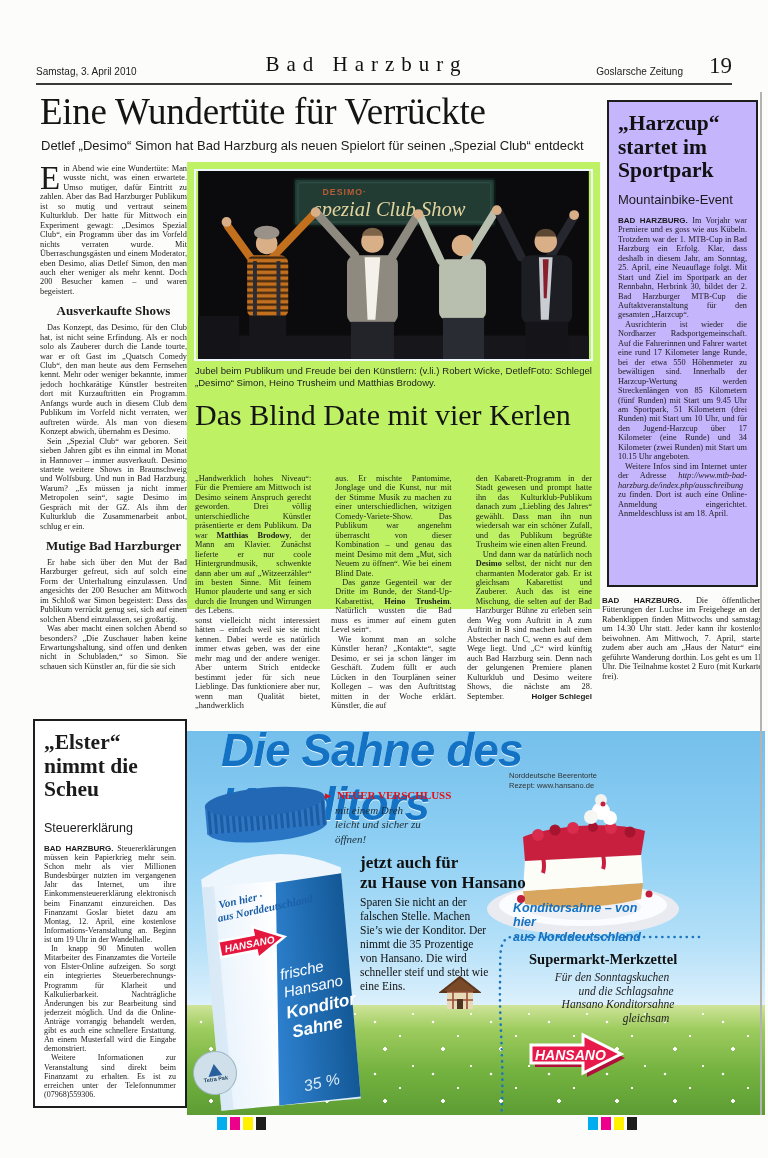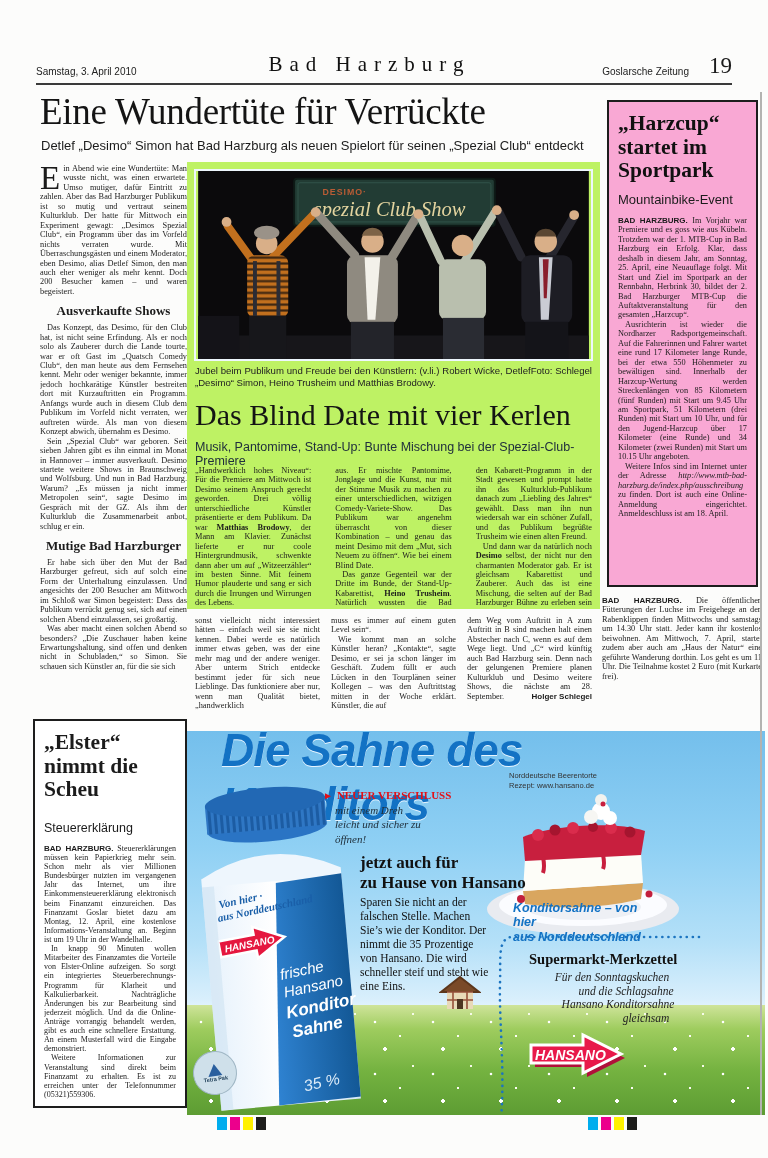--- a/index.html
+++ b/index.html
@@ -4,21 +4,21 @@
 <style>
   * { margin:0; padding:0; box-sizing:border-box; }
   html,body { width:768px; height:1158px; }
   body { position:relative; background:#fcfcfb; font-family:"Liberation Serif", serif; color:#1b1b1b; overflow:hidden; }
   .abs { position:absolute; }
 
   
   .hdr { left:36px; top:52px; width:696px; display:flex; align-items:flex-end; justify-content:space-between; border-bottom:2.5px solid #3a3a3a; padding-bottom:6px; }
   .hdr-date, .hdr-paper { font-family:"Liberation Sans",sans-serif; font-size:10px; color:#222; }
   .hdr-sec { font-size:21px; letter-spacing:7px; color:#111; }
-  .hdr-right { display:flex; align-items:flex-end; gap:20px; }
+  .hdr-right { display:flex; align-items:flex-end; gap:26px; }
   .hdr-page { font-size:23px; line-height:0.9; }
 
   
   .lead-h { left:40px; top:90px; width:560px; font-size:37px; letter-spacing:-0.3px; color:#141414; }
   .lead-deck { left:41px; top:138px; width:560px; font-family:"Liberation Sans",sans-serif; font-size:13px; color:#1c1c1c; }
 
   .story { font-size:8.3px; line-height:1.14; text-align:justify; hyphens:auto; }
   .story p { text-indent:7px; }
   .story p.noind { text-indent:0; }
   .dropcap { float:left; font-size:33px; line-height:27px; padding:1px 3px 0 0; }
@@ -26,29 +26,29 @@
   .cityin { font-family:"Liberation Sans",sans-serif; font-weight:bold; font-size:8px; }
   .leftcol { left:40px; top:164px; width:147px; height:546px; overflow:hidden; }
 
   
   .blue { left:187px; top:162px; width:413px; height:447px; background:#bef264; }
   .photo-wrap { position:absolute; left:7px; top:7px; width:399px; height:192px; border:2px solid #eef7fd; }
   .caption { position:absolute; left:8px; top:203px; width:397px; font-family:"Liberation Sans",sans-serif; font-size:9.6px; line-height:1.25; color:#222; text-align:justify; }
   .credit { float:right; }
   .bd-h { position:absolute; left:8px; top:236px; width:400px; font-size:30px; color:#141414; }
   .bd-deck { position:absolute; left:8px; top:278px; width:400px; font-family:"Liberation Sans",sans-serif; font-size:12.5px; color:#20303c; }
-  .bd-cols { position:absolute; left:8px; top:304px; width:397px; height:142px; display:flex; gap:24px; }
+  .bd-cols { position:absolute; left:8px; top:312px; width:397px; height:142px; display:flex; gap:24px; }
   .bd-col { width:125px; height:142px; overflow:hidden; }
   .sig-hos { float:right; font-size:8.3px; }
   .cont-cols { left:195px; top:616px; width:397px; height:121px; display:flex; gap:11px; }
   .cont-col { width:125px; height:121px; overflow:hidden; }
   .sig-author { float:right; font-family:"Liberation Sans",sans-serif; font-weight:bold; font-size:8px; }
 
   
-  .hc-box { left:607px; top:100px; width:151px; height:487px; border:2px solid #1d1d1d; padding:10px 9px; background:#f9a8d4; }
+  .hc-box { left:607px; top:100px; width:151px; height:487px; border:2px solid #1d1d1d; padding:10px 9px; background:#c4b5fd; }
   .hc-h { font-size:21.5px; font-weight:bold; line-height:1.1; color:#111; }
   .hc-deck { font-family:"Liberation Sans",sans-serif; font-size:13px; margin-top:9px; color:#1c1c1c; }
   .hc-body { margin-top:9px; height:360px; overflow:hidden; }
   .url-it { font-style:italic; }
   .luchs { left:602px; top:590px; width:160px; }
   .luchs-h { font-size:17.5px; font-weight:bold; line-height:1.12; color:#111; }
   .luchs-body { margin-top:6px; height:110px; overflow:hidden; }
 
   
   .el-box { left:33px; top:719px; width:154px; height:389px; border:2px solid #1d1d1d; padding:10px 9px; background:#fff; }
@@ -184,21 +184,20 @@
         <path d="M344,67 a11.5 11.5 0 0 1 22,0 z" fill="#5a4632"></path>
         <rect x="334" y="154" width="44" height="38" fill="#141419"></rect>
       </g>
     </svg>
   </div>
   <div class="caption">
     <span class="credit">Foto: Schlegel</span>
     <span>Jubel beim Publikum und Freude bei den Künstlern: (v.li.) Robert Wicke, Detlef „Desimo“ Simon, Heino Trusheim und Matthias Brodowy.</span>
   </div>
   <div class="bd-h">Das Blind Date mit vier Kerlen</div>
-  <div class="bd-deck">Musik, Pantomime, Stand-Up: Bunte Mischung bei der Spezial-Club-Premiere</div>
   <div class="bd-cols story">
     <div class="bd-col">
       <p class="noind"><span>„Handwerklich hohes Niveau“: Für die Premiere am Mittwoch ist Desimo seinem Anspruch gerecht geworden. Drei völlig unterschiedliche Künstler präsentierte er dem Publikum. Da war </span><b>Matthias Brodowy</b><span>, der Mann am Klavier. Zunächst lieferte er nur coole Hintergrundmusik, schwenkte dann aber um auf „Witzeerzähler“ im besten Sinne. Mit feinem Humor plauderte und sang er sich durch die Irrungen und Wirrungen des Lebens.</span></p>
       <p><span>Ganz ohne Worte, jedenfalls ohne richtige, kam </span><b>Robert Wicke</b></p>
     </div>
     <div class="bd-col">
       <p class="noind">aus. Er mischte Pantomime, Jonglage und die Kunst, nur mit der Stimme Musik zu machen zu einer unterschiedlichen, witzigen Comedy-Variete-Show. Das Publikum war angenehm überrascht von dieser Kombination – und genau das meint Desimo mit dem „Mut, sich Neuem zu öffnen“. Wie bei einem Blind Date.</p>
       <p><span>Das ganze Gegenteil war der Dritte im Bunde, der Stand-Up-Kabarettist, </span><b>Heino Trusheim</b><span>. Natürlich wussten die Bad Harzburger im Vorfeld nicht, dass er mit dabei sein würde – aber sie kennen ihn. Erst im Dezember war er mit einem abendfüllen-</span></p>
     </div>
     <div class="bd-col">
@@ -236,21 +235,21 @@
     <p class="noind"><span class="cityin">BAD HARZBURG.</span> <span>Die öffentlichen Fütterungen der Luchse im Freigehege an den Rabenklippen finden Mittwochs und samstags um 14.30 Uhr statt. Jeder kann ihr kostenlos beiwohnen. Am Mittwoch, 7. April, startet zudem aber auch am „Haus der Natur“ eine geführte Wanderung dorthin. Los geht es um 11 Uhr. Die Teilnahme kostet 2 Euro (mit Kurkarte frei).</span></p>
   </div>
 </div>
 
 <div class="abs el-box">
   <div class="el-h">„Elster“ nimmt die Scheu</div>
   <div class="el-deck">Steuererklärung</div>
   <div class="el-body story">
     <p class="noind"><span class="cityin">BAD HARZBURG.</span> <span>Steuererklärungen müssen kein Papierkrieg mehr sein. Schon mehr als vier Millionen Bundesbürger nutzten im vergangenen Jahr das Internet, um ihre Einkommensteuererklärung elektronisch beim Finanzamt einzureichen. Das Finanzamt Goslar bietet dazu am Montag, 12. April, eine kostenlose Informations-Veranstaltung an. Beginn ist um 19 Uhr in der Wandelhalle.</span></p>
     <p>In knapp 90 Minuten wollen Mitarbeiter des Finanzamtes die Vorteile von Elster-Online aufzeigen. So sorgt ein integriertes Steuerberechnungs-Programm für Klarheit und Kalkulierbarkeit. Nachträgliche Änderungen bis zur Bearbeitung sind jederzeit möglich. Und da die Online-Anträge vorrangig behandelt werden, gibt es auch eine schnellere Erstattung. An einem Musterfall wird die Eingabe demonstriert.</p>
-    <p>Weitere Informationen zur Veranstaltung sind direkt beim Finanzamt zu erhalten. Es ist zu erreichen unter der Telefonnummer (05321)559306.</p>
+    <p>Weitere Informationen zur Veranstaltung sind direkt beim Finanzamt zu erhalten. Es ist zu erreichen unter der Telefonnummer (07968)559306.</p>
   </div>
 </div>
 
 <div class="abs ad">
   <div class="meadow"></div>
   <div class="ad-title">Die Sahne des Konditors</div>
 
   <div class="ad-carton">
     <svg width="180" height="335" viewBox="0 0 180 335">
       <defs>

